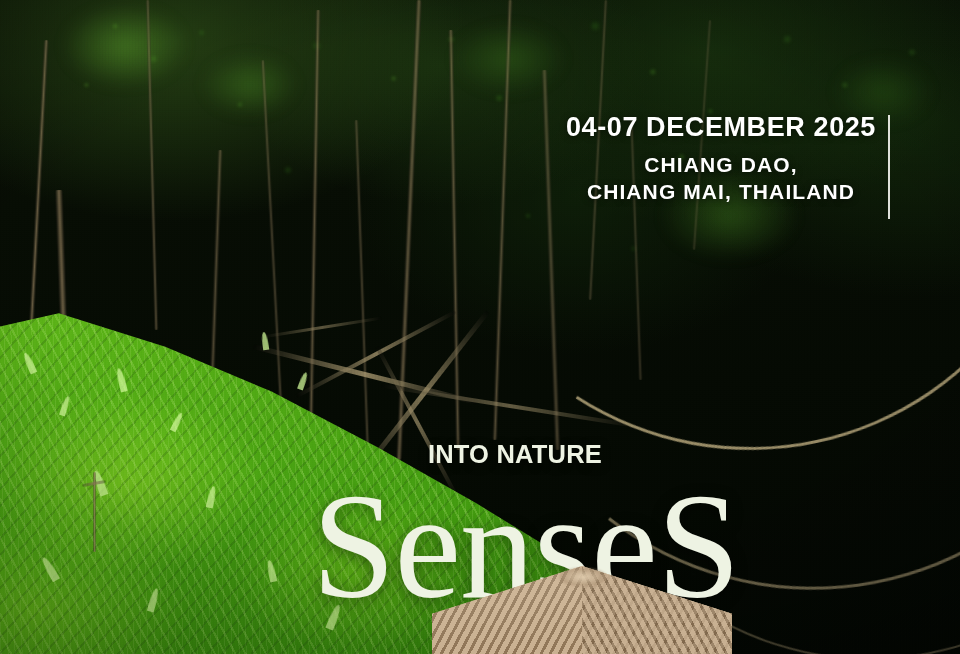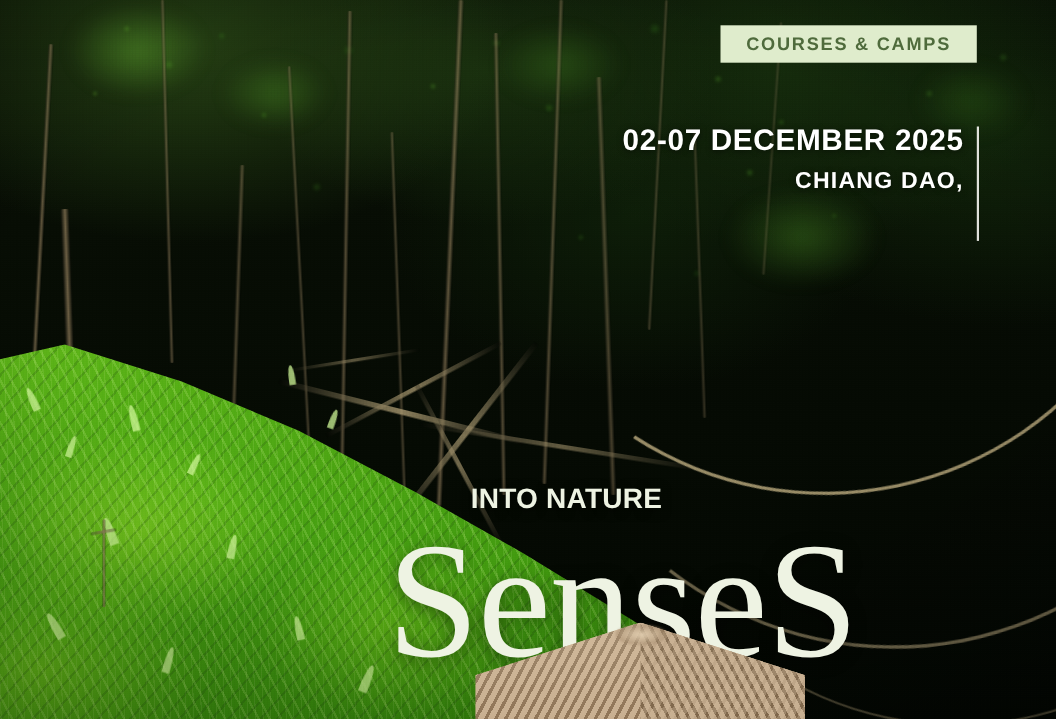--- a/index.html
+++ b/index.html
@@ -156,20 +156,21 @@
   .meta-date{
     font-size:27px;font-weight:800;letter-spacing:.6px;
     line-height:1.15;white-space:nowrap;
     text-shadow:0 1px 6px rgba(0,0,0,.55);
   }
   .meta-loc{
     margin-top:9px;
     font-size:21px;font-weight:600;letter-spacing:1.1px;
     line-height:1.28;white-space:nowrap;
     text-shadow:0 1px 6px rgba(0,0,0,.55);
+    text-align:center;
   }
   .meta-rule{
     position:absolute;left:888px;top:115px;width:2px;height:104px;
     background:#f2f2ee;opacity:.92;
   }
 
   
   .kicker{
     position:absolute;left:376px;top:440px;width:226px;
     text-align:right;
@@ -187,21 +188,20 @@
     text-shadow:0 2px 12px rgba(0,0,0,.55);
     z-index:4;
   }
   .senses{
     position:absolute;left:312px;top:480px;
     font-family:"Liberation Serif", serif;
     font-size:150px;line-height:.88;font-weight:400;
     color:#eef3e3;letter-spacing:-1px;
     text-shadow:0 3px 16px rgba(0,0,0,.45);
     z-index:3;
-    margin-left:40px;
   }
   
   .hut{z-index:5;}
 </style>
 </head>
 <body>
 
 <div class="poster">
 
   <div class="photo">
@@ -253,26 +253,26 @@
 
     <div class="trunk" style="left:93px;top:472px;width:3px;height:80px;opacity:.85;"></div>
     <div class="trunk" style="left:82px;top:482px;width:24px;height:3px;transform:rotate(-10deg);opacity:.8;"></div>
 
     <div class="layer grain"></div>
     <div class="layer vignette"></div>
   </div>
 
   <div class="content">
 
-    <div class="badge">COURSES &amp; CAMPS</div>
 
     <div class="meta">
-      <div class="meta-date">02-07 DECEMBER 2025</div>
+      <div class="meta-date">04-07 DECEMBER 2025</div>
       <div class="meta-loc">
         <div>CHIANG DAO,</div>
+        <div>CHIANG MAI, THAILAND</div>
       </div>
     </div>
     <div class="meta-rule"></div>
 
     <div class="kicker">
       <div>INTO NATURE</div>
     </div>
 
 
     <div class="senses">SenseS</div>

